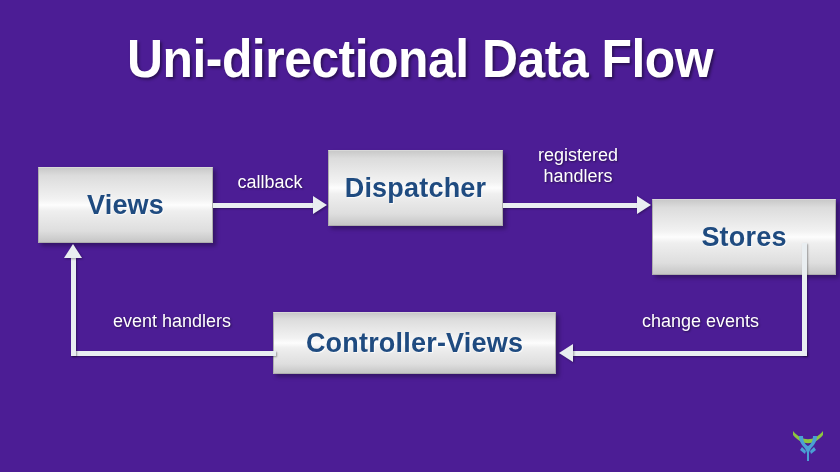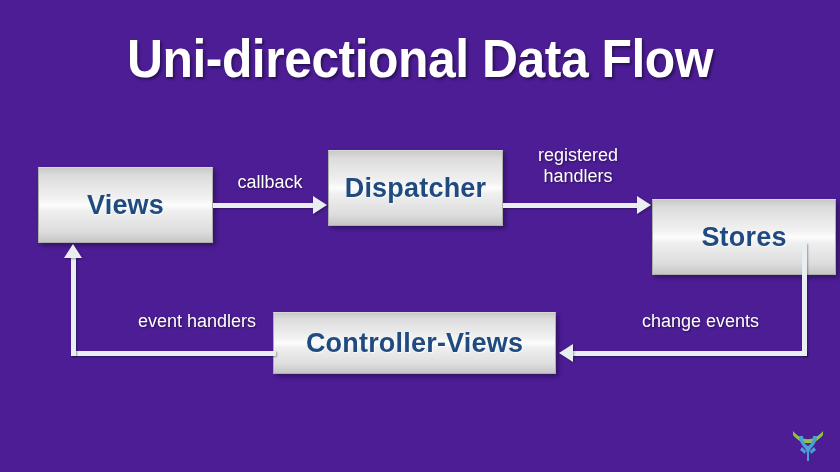--- a/index.html
+++ b/index.html
@@ -104,21 +104,21 @@
     color: #ffffff;
     font-family: "Liberation Sans", sans-serif;
     font-size: 18px;
     line-height: 21px;
     text-align: center;
     white-space: pre-line;
     text-shadow: 1px 1px 2px rgba(0,0,0,0.45);
   }
   #label-actions            { left: 220px; top: 172px; width: 100px; }
   #label-registered-callback{ left: 508px; top: 145px; width: 140px; }
-  #label-event-handlers     { left: 76px;  top: 311px; width: 180px; text-align: right; padding-left: 12px; box-sizing: border-box; }
+  #label-event-handlers     { left: 76px;  top: 311px; width: 180px; text-align: center; padding-left: 12px; box-sizing: border-box; }
   #label-change-events      { left: 610px; top: 311px; width: 190px; text-align: left; margin-left: 32px; }
 
   
   #logo {
     position: absolute;
     left: 786px;
     top: 423px;
     width: 44px;
     height: 44px;
   }

